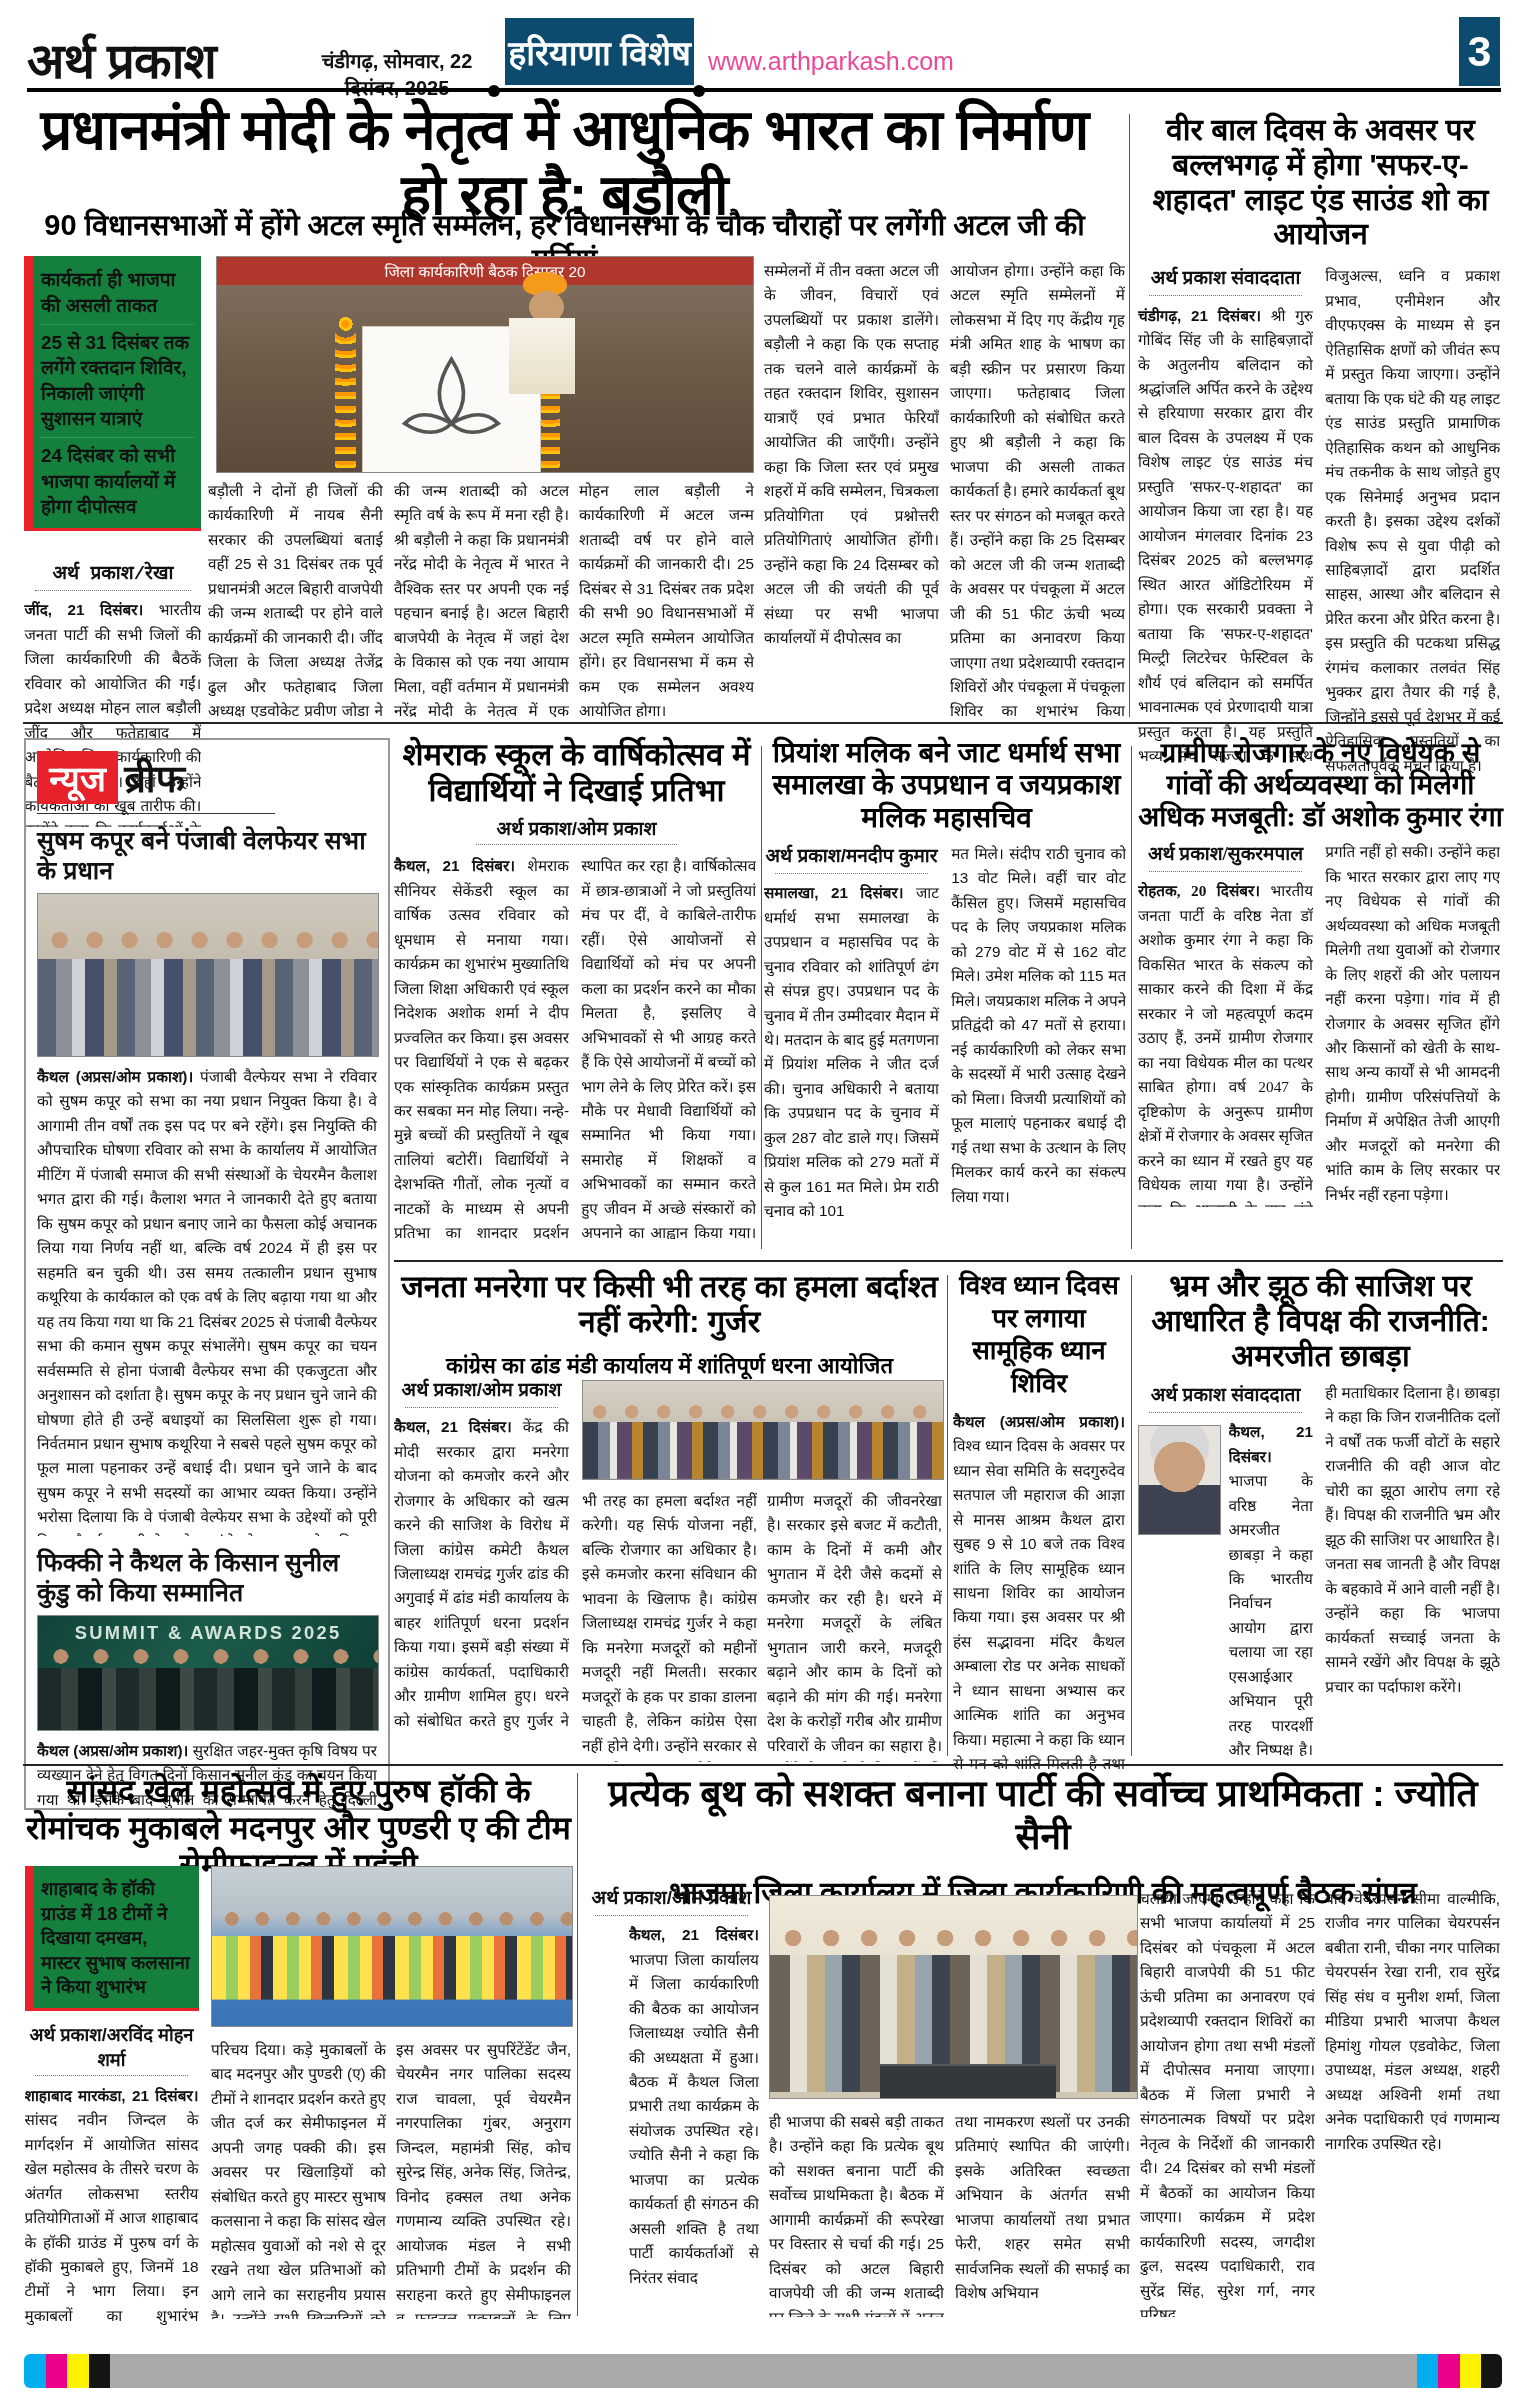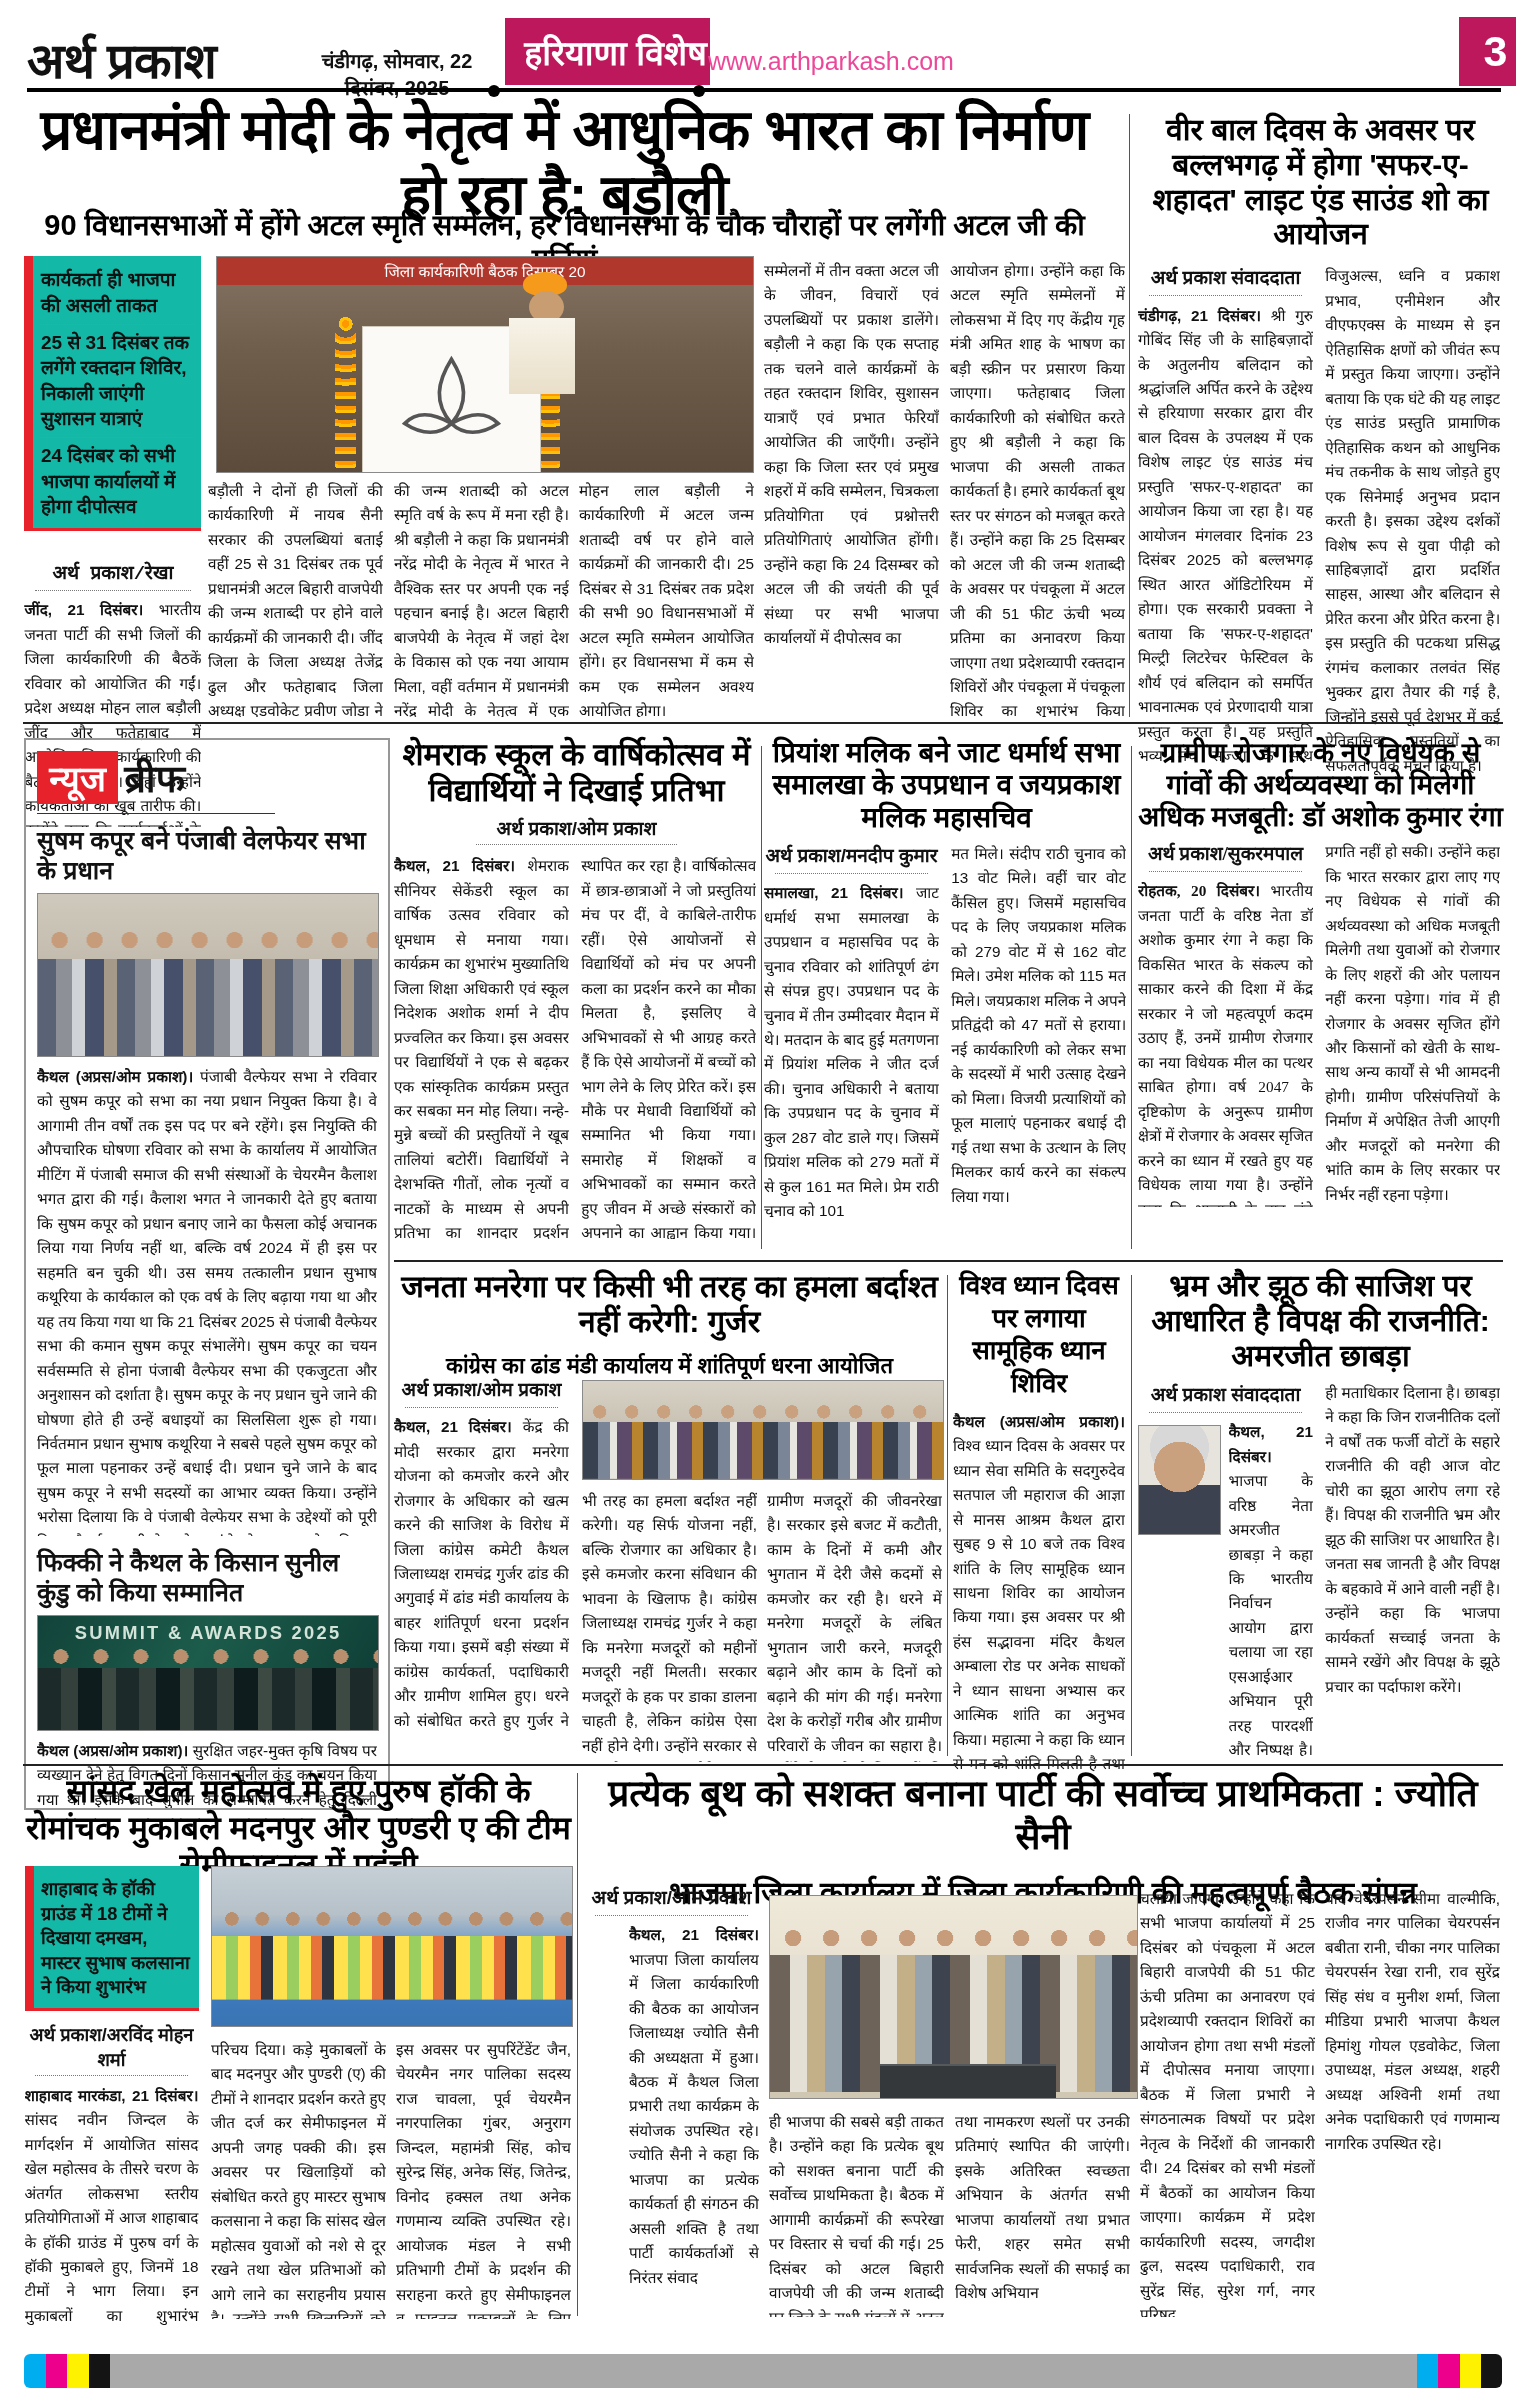--- a/index.html
+++ b/index.html
@@ -2,38 +2,38 @@
 <html lang="hi" style="font-size:12.2px"><head>
 <meta charset="utf-8">
 <style>
   html,body{margin:0;padding:0;background:#e9e9e9;}
   .page{position:relative;width:1527px;height:2401px;background:#fff;margin:0 auto;
         font-family:"Liberation Sans","DejaVu Sans",sans-serif;color:#111;overflow:hidden;}
   .abs{position:absolute;}
   
   #masthead{left:27px;top:26px;font-size:49px;font-weight:900;letter-spacing:-0.8px;}
   #hdr-date{left:294px;top:47px;width:206px;font-size:20px;font-weight:700;text-align:center;}
-  .badge{background:#be185d;color:#fff;display:flex;align-items:center;justify-content:center;font-weight:900;padding-left:16px;}
+  .badge{background:#0c4a6e;color:#fff;display:flex;align-items:center;justify-content:center;font-weight:900;}
   #hdr-badge{left:505px;top:18.3px;width:189px;height:67px;font-size:34px;}
   #hdr-web{left:708px;top:47px;font-size:25px;color:#ec4899;}
   #hdr-page{left:1459px;top:17px;width:41px;height:69px;font-size:43px;}
   #hdr-rule{left:27px;top:88px;width:1474px;height:3.8px;background:#000;}
   .ruledot{width:12.2px;height:12.2px;border-radius:50%;background:#000;top:85px;}
   
   .h{font-weight:900;text-align:center;line-height:1.16;color:#000;margin:0;}
   .body{font-size:15.3px;line-height:1.6;text-align:justify;margin:0;overflow:hidden;}
   .dl{font-weight:700;}
   .byline{font-weight:700;text-align:center;font-size:19px;}
   .dotrule{border-bottom:1.5px dotted #777;margin:4.6px 10.7px 7.6px;}
   .col{width:175px;flex:0 0 175px;}
   .cols2{display:flex;gap:12.2px;}
   .vrule{width:1.1px;background:#555;}
   .hrule{background:#222;}
   
-  .hibox{background:#14b8a6;border-left:9.2px solid #e8222a;border-bottom:3.1px solid #e8222a;padding:6.1px 7.6px 3.1px;}
+  .hibox{background:#15803d;border-left:9.2px solid #e8222a;border-bottom:3.1px solid #e8222a;padding:6.1px 7.6px 3.1px;}
   .hi{font-size:19px;font-weight:700;line-height:1.34;padding:5.3px 0;border-bottom:1.5px dotted #888;}
   .hi:last-child{border-bottom:none;}
   
   #newsbrief{left:24.4px;top:738px;width:340px;height:1047px;border:2.3px solid #979797;padding:10.7px 10.7px;overflow:hidden;}
   .nb-logo{display:flex;align-items:center;gap:6.1px;border-bottom:1.5px solid #333;padding-bottom:9.2px;width:70%;}
   .nb-red{background:#e8222a;color:#fff;font-size:35px;font-weight:900;padding:3.1px 12.2px;}
   .nb-black{font-size:38px;font-weight:900;}
   .nb-head{font-size:25px;font-weight:900;line-height:1.22;margin:10.7px 0 7.6px;}
   
   .ph{border:0.8px solid #8a8a8a;overflow:hidden;}

